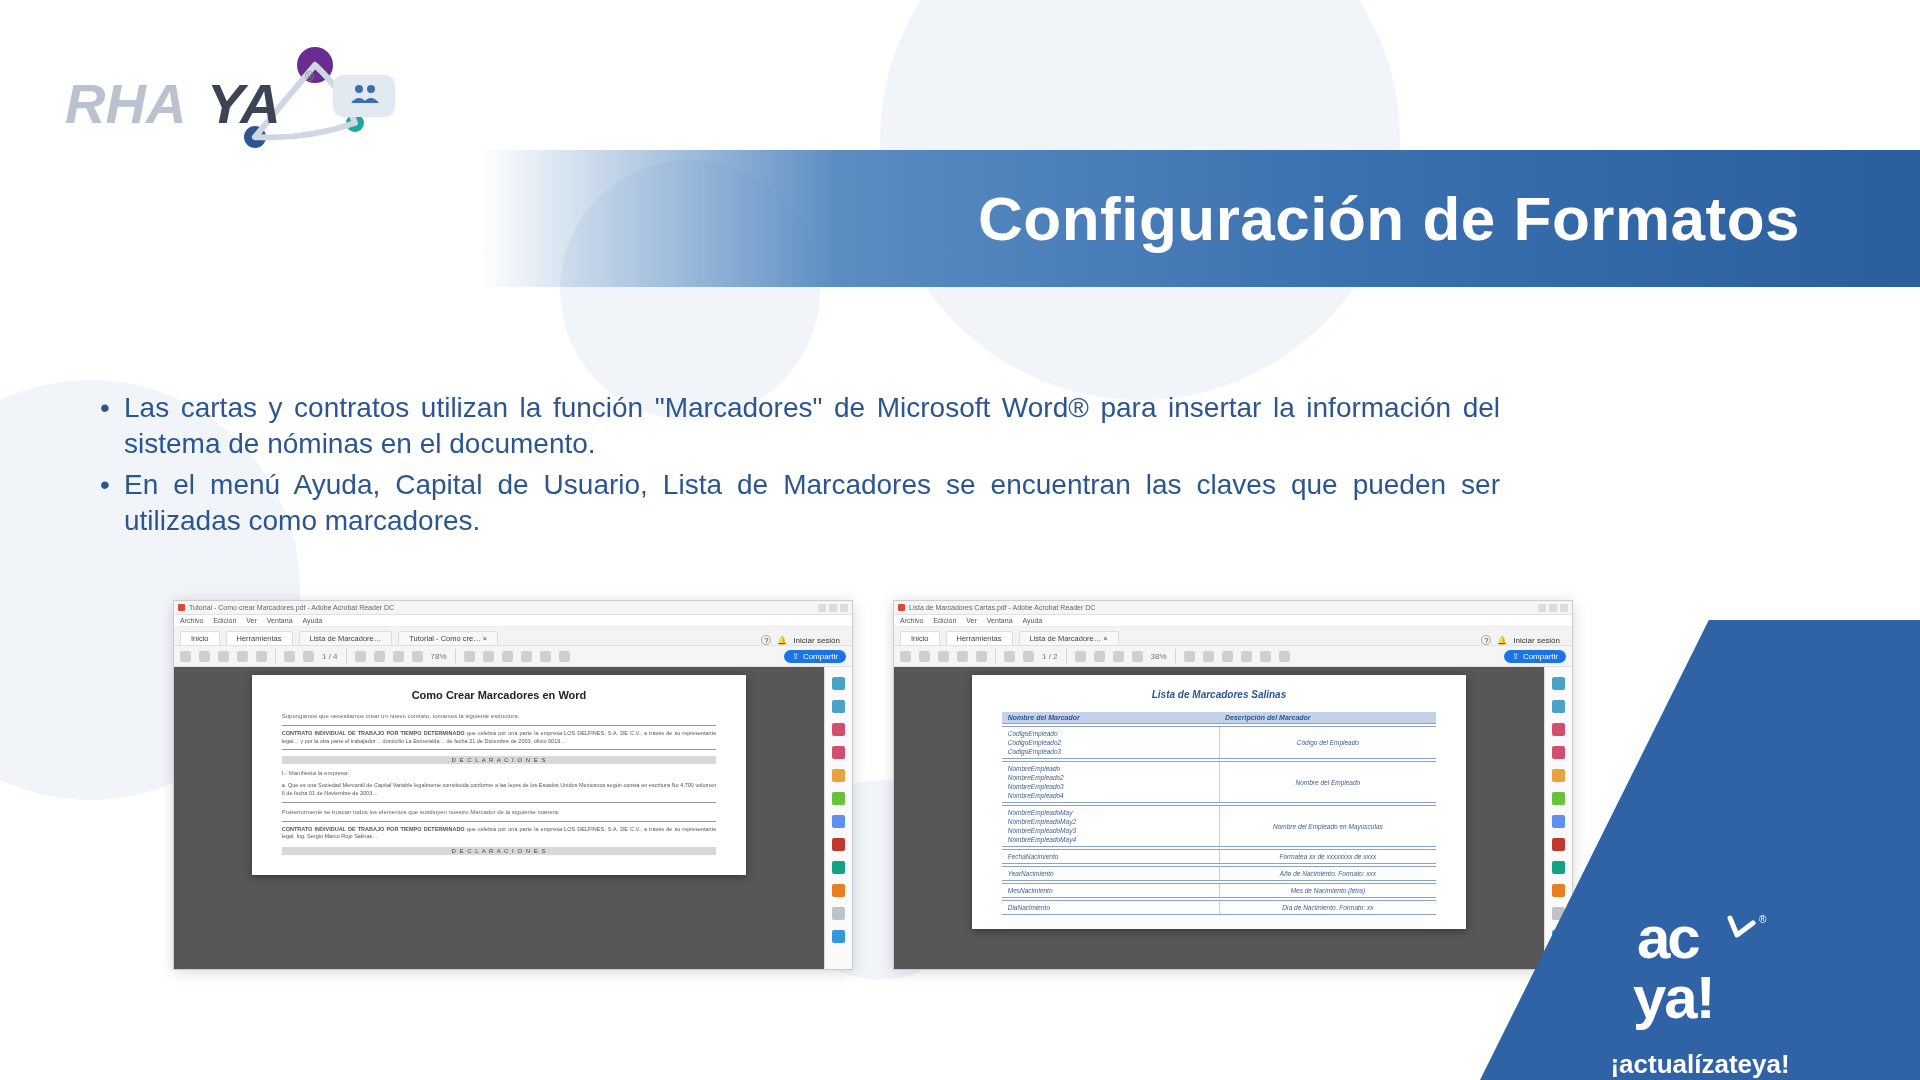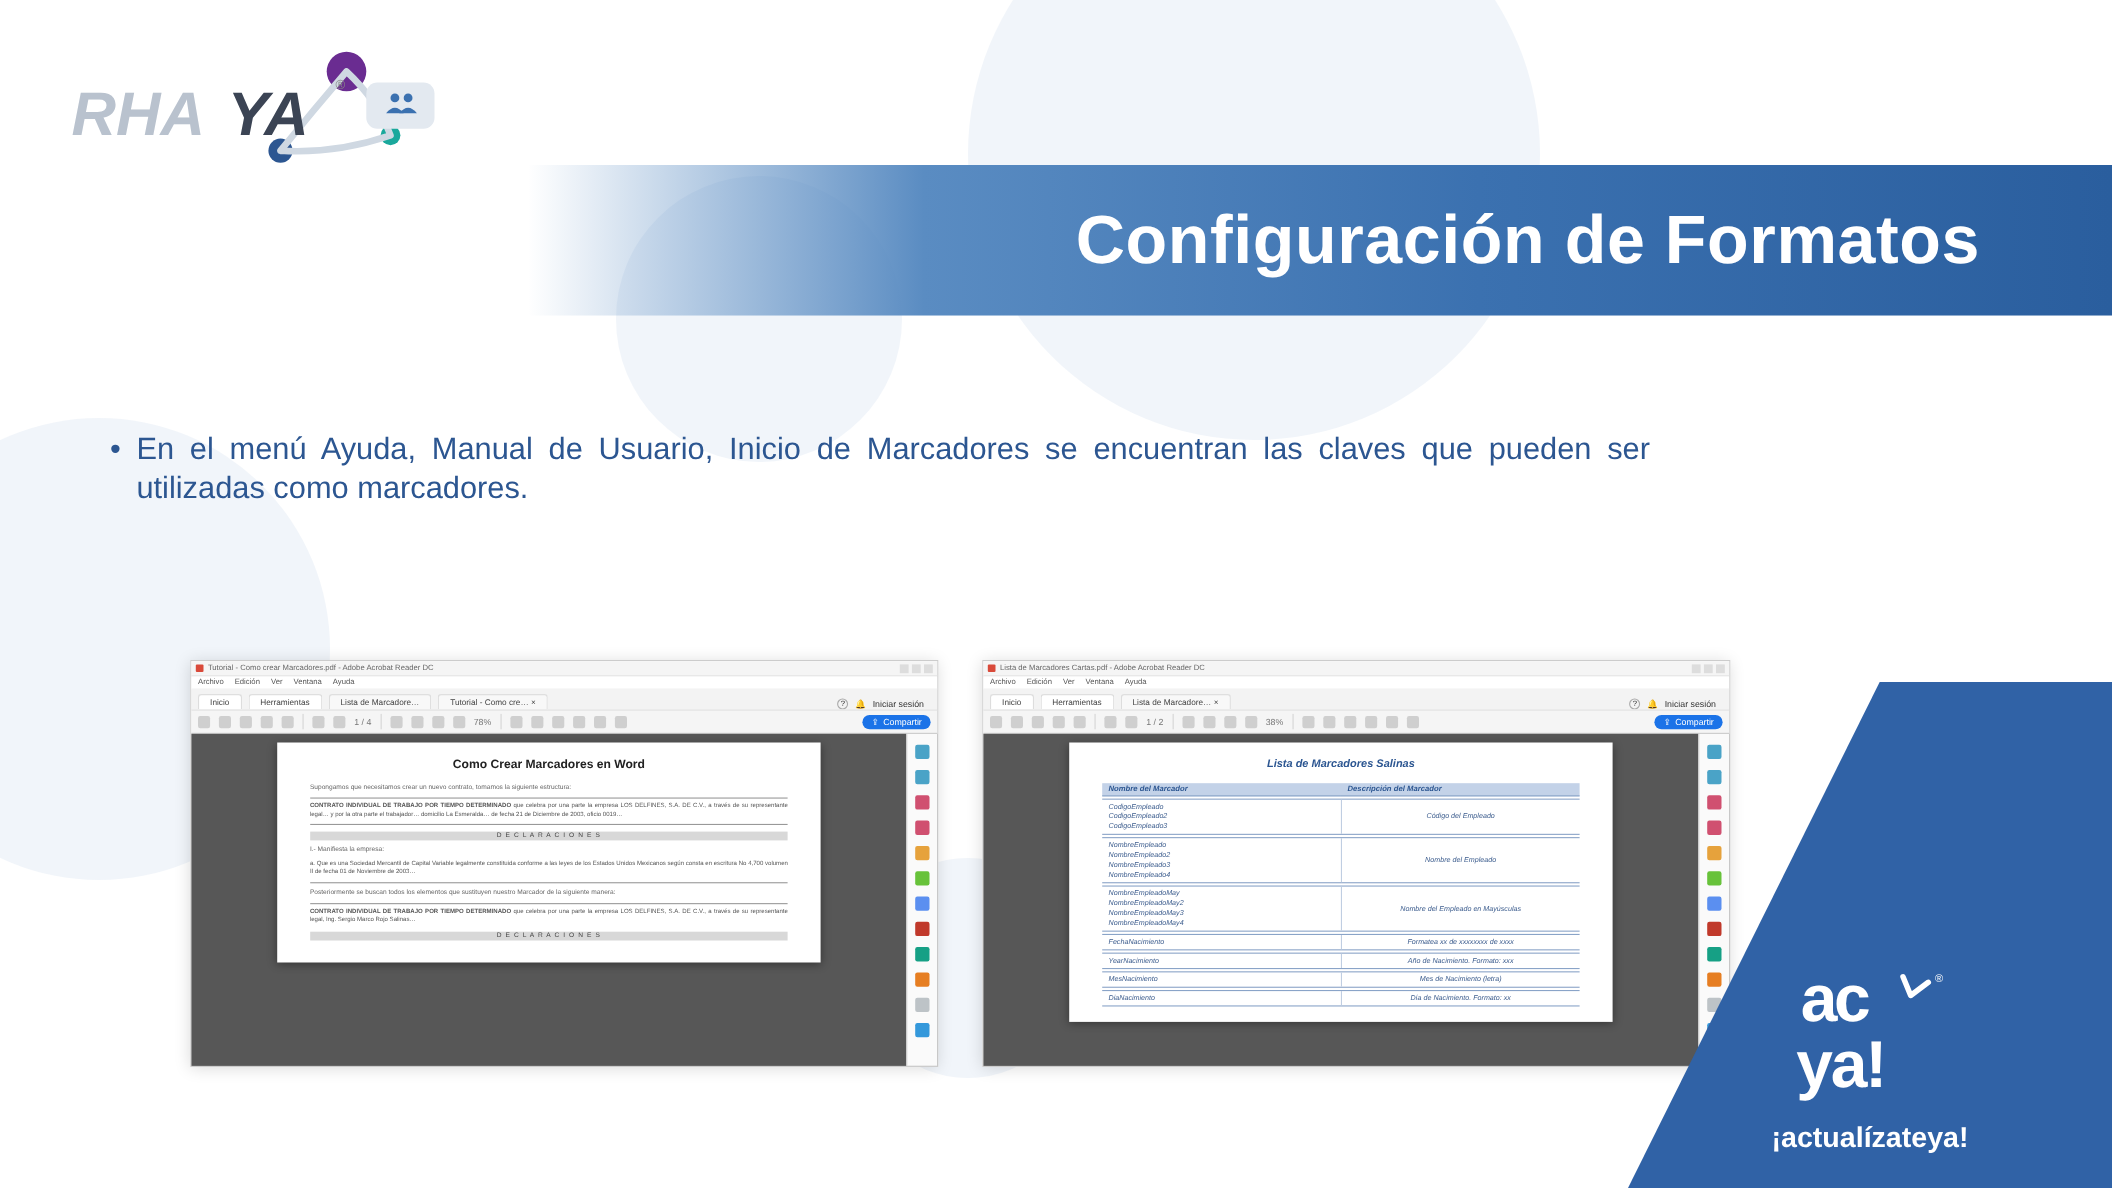--- a/index.html
+++ b/index.html
@@ -78,21 +78,20 @@
 
   .right-rail { width: 28px; background: #fafafa; border-left: 1px solid #ddd; display: flex; flex-direction: column; align-items: center; gap: 10px; padding-top: 10px; }
   .right-rail .r-ico { width: 13px; height: 13px; border-radius: 2px; }
 
   
   .corner {
     position: absolute; right: 0; bottom: 0; width: 440px; height: 460px;
     background: #3062a6;
     clip-path: polygon(100% 0, 100% 100%, 0 100%, 52% 0);
     display: flex; flex-direction: column; align-items: center; justify-content: flex-end;
-    padding-bottom: 30px;
   }
   .corner .brand-tag { color: #fff; font-size: 26px; font-weight: bold; margin-top: 6px; }
 </style>
 </head>
 <body>
 
 <div class="slide">
 
   <div class="bg-circles">
     <div class="c c1"></div>
@@ -119,21 +118,22 @@
       <text x="250" y="36" font-size="12" fill="#888">®</text>
     </svg>
   </div>
 
   <div class="title-band">
     <h1>Configuración de Formatos</h1>
   </div>
 
   <div class="bullets">
     <ul>
-      <li>En el menú Ayuda, Manual de Usuario, Inicio de Marcadores se encuentran las claves que pueden ser utilizadas como marcadores.</li>
+      <li>Las cartas y contratos utilizan la función "Marcadores" de Microsoft Word® para insertar la información del sistema de nóminas en el documento.</li>
+      <li>En el menú Ayuda, Capital de Usuario, Lista de Marcadores se encuentran las claves que pueden ser utilizadas como marcadores.</li>
     </ul>
   </div>
 
   <div class="shots">
 
     <div class="pdf-window">
       <div class="pdf-titlebar">
         <span class="dot"></span>
         <span class="t">Tutorial - Como crear Marcadores.pdf - Adobe Acrobat Reader DC</span>
         <div class="winbtns">

